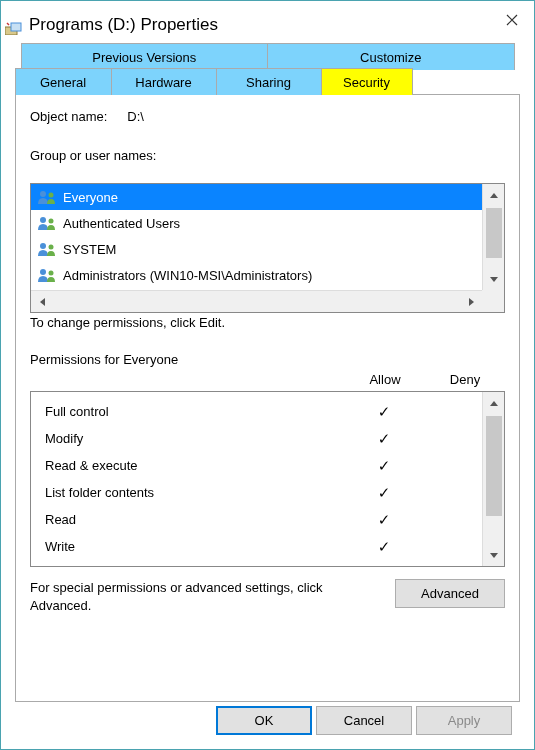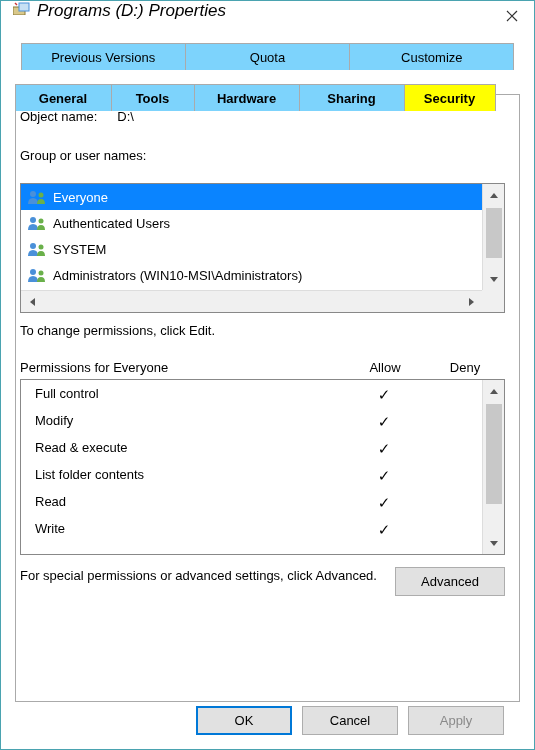--- a/index.html
+++ b/index.html
@@ -1,75 +1,75 @@
 <!DOCTYPE html>
 <html><head>
 <meta charset="utf-8">
 <style>
 * { box-sizing: border-box; margin: 0; padding: 0; font-family: "Segoe UI", Tahoma, sans-serif; font-size: 13px; }
 body { background: #fff; width: 535px; height: 750px; border: 1px solid #4aa3b0; position: relative; }
 
-.titlebar { height: 34px; display: flex; align-items: flex-start; padding: 0 0 0 12px; font-style: italic; }
+.titlebar { height: 34px; display: flex; align-items: flex-end; padding: 0 0 0 4px; }
 .titlebar .app-icon { width: 18px; height: 14px; margin-right: 6px; }
 .titlebar .title { font-size: 17px; color: #000; flex: 1; }
 .titlebar .close { width: 44px; height: 30px; display: flex; align-items: center; justify-content: center; cursor: pointer; }
 
 .content { padding: 8px 14px 0 14px; }
 
 .tabs { position: relative; height: 52px; }
 .tab-row { display: flex; position: absolute; width: 100%; }
 .tab-row.top { top: 0; z-index: 2; justify-content: space-around; padding: 0 6px;}
 .tab-row.bottom { top: 25px; z-index: 3; }
 .tab { border: 1px solid #aaa; background: #7dd3fc; height: 27px; display: flex; align-items: center; justify-content: center; cursor: pointer; }
 .tab-row.top .tab { flex: 1; border-bottom: none; margin: 0 -0.5px;}
 .tab-row.bottom { }
-.tab-row.bottom .tab { border-bottom: none; margin: 16px -0.5px; font-weight: bold;}
+.tab-row.bottom .tab { border-bottom: none; margin: 0 -0.5px;}
 .tab.active { background: #ffff00; border-bottom: 1px solid #ffff00; z-index:5; position:relative;}
 .tw-general{width:97px}.tw-tools{width:84px}.tw-hardware{width:106px}.tw-sharing{width:106px}.tw-security{width:92px}
 .tw-prev{flex:1}.tw-quota{flex:1}.tw-custom{flex:1}
 
-.panel { border: 1px solid #aaa; padding: 14px 14px 16px 4px; margin-top: -1px; height: 608px; position: relative; }
+.panel { border: 1px solid #aaa; padding: 14px 14px 16px 14px; margin-top: -1px; height: 608px; position: relative; }
 
 .obj-row { display: flex; gap: 20px; margin-bottom: 24px; }
 .obj-label, .grp-label, .perm-label, .special-text { color: #000; }
 .grp-label { margin-bottom: 20px; }
 
 .listbox { border: 1px solid #888; height: 130px; position: relative; background: #fff; overflow:hidden; }
 .list-inner { height: 106px; overflow: hidden; }
 .list-item { display: flex; align-items: center; height: 26px; padding-left: 4px; gap: 4px; }
 .list-item.selected { background: #0a84ff; color: #fff; }
 .user-icon { width: 24px; height: 18px; display:flex; align-items:center; justify-content:center;}
 .hscroll { position: absolute; bottom: 0; left: 0; right: 22px; height: 22px; background: #f0f0f0; border-top:1px solid #ddd; display:flex; justify-content:space-between; align-items:center;}
 .hscroll .arrow{width:22px;height:22px;display:flex;align-items:center;justify-content:center;cursor:pointer;}
 .vscroll { position: absolute; top: 0; right: 0; bottom: 22px; width: 22px; background: #f0f0f0; border-left:1px solid #ddd; display:flex;flex-direction:column;align-items:center;}
 .vscroll .arrow{height:22px;width:22px;display:flex;align-items:center;justify-content:center;cursor:pointer;}
 .vscroll .thumb{background:#c8c8c8;width:16px;flex:0 0 50px;margin-top:2px;}
 .corner{position:absolute;right:0;bottom:0;width:22px;height:22px;background:#f0f0f0;}
 
-.edit-row { display: flex; margin-top: 10px; margin-bottom: 22px; flex-direction: column;}
+.edit-row { display: flex; align-items: center; margin-top: 2px; margin-bottom: 22px;}
 .edit-row .txt { flex: 1; }
 .btn { background: #e1e1e1; border: 1px solid #adadad; height: 29px; display: flex; align-items: center; justify-content: center; cursor: pointer; }
 .btn.edit { width: 110px; }
 .btn.adv { width: 110px; }
 
 .perm-header { display: flex; margin-bottom: 4px; }
 .perm-header .p-label { flex: 1; }
-.perm-header .col { width: 80px; text-align: center; }
+.perm-header .col { width: 80px; text-align: center; margin-top: 20px; }
 
 .permbox { border: 1px solid #888; height: 176px; position: relative; }
 .perm-inner { padding: 6px 0 0 14px; }
-.perm-row { display: flex; height: 27px; align-items: flex-start; }
+.perm-row { display: flex; height: 27px; align-items: center; }
 .perm-row .name { flex: 1; }
 .perm-row .allow, .perm-row .deny { width: 80px; text-align: center; font-size: 15px; }
 .permbox .vscroll .thumb{flex:0 0 100px;}
 
 .adv-row { display: flex; align-items: flex-start; margin-top: 12px; gap:10px;}
 .adv-row .txt { flex: 1; line-height: 1.4; }
 
-.footer { position: absolute; bottom: 14px; right: 30px; display: flex; gap: 10px; align-items: flex-end; }
+.footer { position: absolute; bottom: 14px; right: 22px; display: flex; gap: 4px; align-items: flex-end; }
 .footer .btn { width: 96px; }
 .btn.ok { border: 2px solid #0078d7; background:#e1e1e1; }
 .btn.apply { color: #8a8a8a; }
 </style>
 </head>
 <body>
 
 <div class="titlebar">
   <span class="app-icon">
     <svg width="18" height="14">
@@ -83,26 +83,24 @@
     <svg width="12" height="12">
         <path d="M1 1 L11 11 M11 1 L1 11" stroke="#333" stroke-width="1.2"></path>
       </svg>
   </div>
 </div>
 
 <div class="content">
   <div class="tabs">
     <div class="tab-row top">
       <div class="tab tw-prev">Previous Versions</div>
-      <div class="tab tw-quota">Quota</div>
       <div class="tab tw-custom">Customize</div>
     </div>
     <div class="tab-row bottom">
       <div class="tab tw-general">General</div>
-      <div class="tab tw-tools">Tools</div>
       <div class="tab tw-hardware">Hardware</div>
       <div class="tab tw-sharing">Sharing</div>
       <div class="tab tw-security active">Security</div>
     </div>
   </div>
 
   <div class="panel">
     <div class="obj-row">
       <span class="obj-label">Object name:</span>
       <span>D:\</span>

